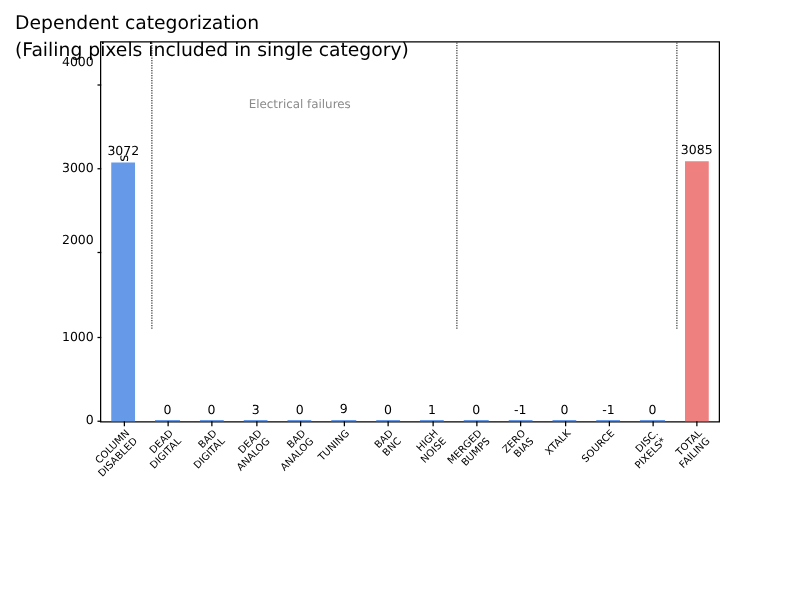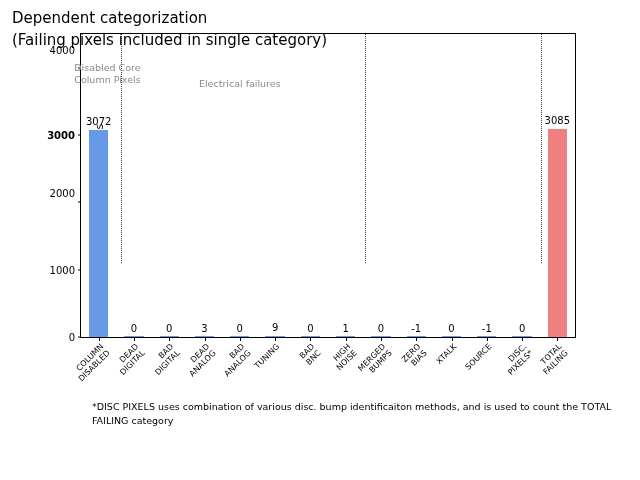--- a/index.html
+++ b/index.html
@@ -149,21 +149,21 @@
 
   <div id="plot-area">
     <div id="ylabel">Number of pixels</div>
     <div id="plot-inner">
         <div class="ytick-label" style="top: 303px;">0</div>
         <div class="ytick-mark" style="top: 303px;"></div>
         <div class="ytick-label" style="top: 235.667px;">1000</div>
         <div class="ytick-mark" style="top: 235.667px;"></div>
         <div class="ytick-label" style="top: 159px;">2000</div>
         <div class="ytick-mark" style="top: 168.333px;"></div>
-        <div class="ytick-label" style="top: 101px; font-weight: bold;">3000</div>
+        <div class="ytick-label" style="top: 101px;">3000</div>
         <div class="ytick-mark" style="top: 101px;"></div>
         <div class="ytick-label" style="top: 16px;">4000</div>
         <div class="ytick-mark" style="top: 33.6667px;"></div>
         <div class="bar" style="left: 7.93929px; width: 19.4071px; height: 206.848px; background: rgb(102, 153, 232);"></div>
         <div class="bar-value" style="left: 17.6429px; top: 82.152px;">3072</div>
         <div class="xtick-mark" style="left: 17.6429px;"></div>
         <div class="xtick-label" style="left: -42.3571px; width: 60px;">COLUMN
 DISABLED</div>
         <div class="bar" style="left: 43.225px; width: 19.4071px; height: 1.2px; background: rgb(102, 153, 232);"></div>
         <div class="bar-value" style="left: 52.9286px; top: 289px;">0</div>
@@ -223,24 +223,21 @@
         <div class="xtick-label" style="left: 381.071px; width: 60px;">DISC.
 PIXELS*</div>
         <div class="bar" style="left: 466.654px; width: 19.4071px; height: 207.723px; background: rgb(239, 128, 128);"></div>
         <div class="bar-value" style="left: 476.357px; top: 81.2767px;">3085</div>
         <div class="xtick-mark" style="left: 476.357px;"></div>
         <div class="xtick-label" style="left: 416.357px; width: 60px;">TOTAL
 FAILING</div>
         <div class="divider" style="left: 39.52px; height: 228.765px;"></div>
         <div class="divider" style="left: 284.05px; height: 228.765px;"></div>
         <div class="divider" style="left: 460.479px; height: 228.765px;"></div>
-        <div class="group-label" style="left: 26.4643px; top: 28px;">Disabled Core
-Column Pixels</div>
         <div class="group-label" style="left: 158.786px; top: 44px;">Electrical failures</div>
       </div>
   </div>
 
   <div id="annot-main">Dependent categorization
 (Failing pixels included in single category)</div>
 
-  <div id="footnote">*DISC PIXELS uses combination of various disc. bump identificaiton methods, and is used to count the TOTAL FAILING category</div>
 
 </div>
 
 </body></html>

